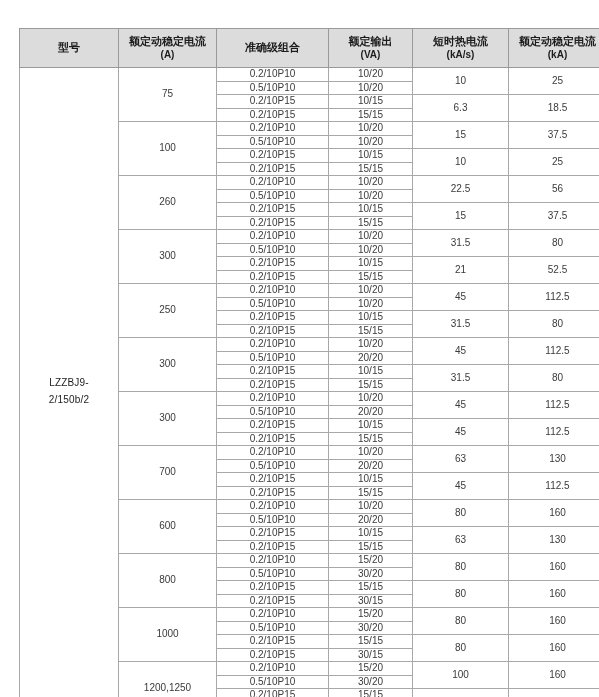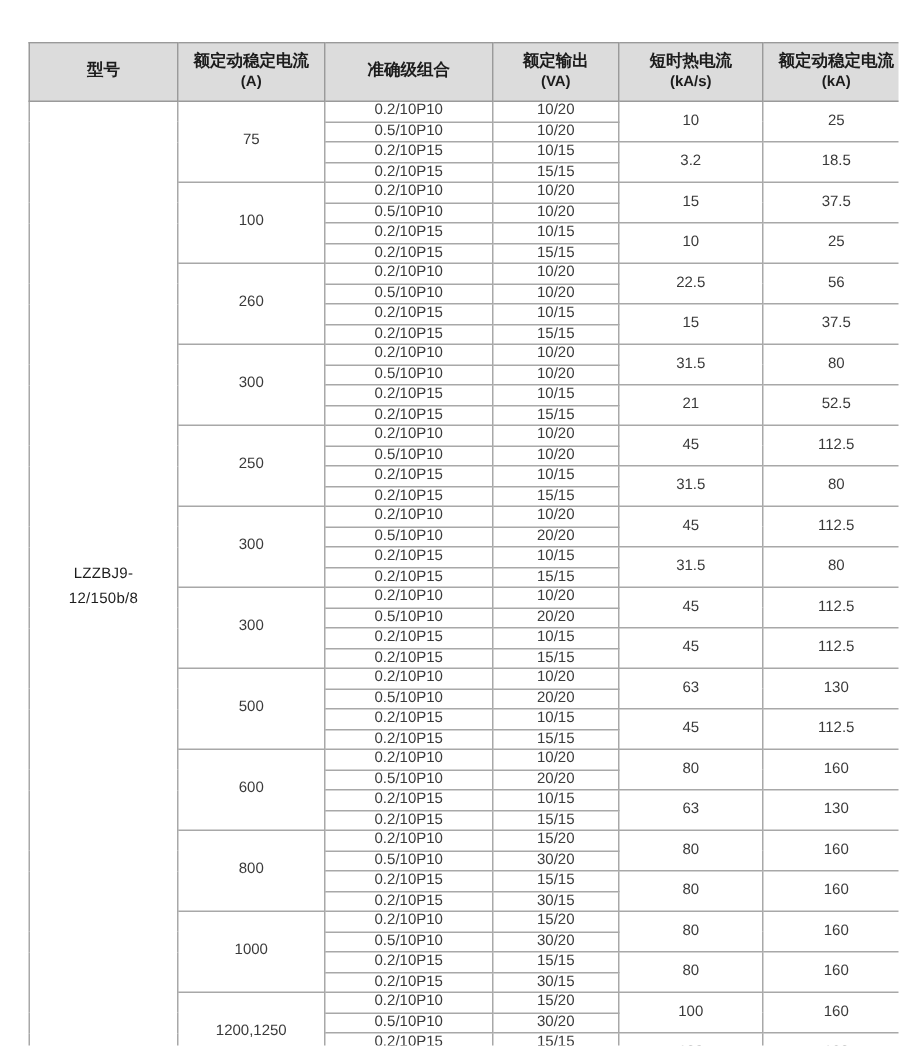--- a/index.html
+++ b/index.html
@@ -112,36 +112,36 @@
           <th><span>准确级组合</span></th>
           <th><span>额定输出</span><span class="hdr-line-2">(VA)</span></th>
           <th><span>短时热电流</span><span class="hdr-line-2">(kA/s)</span></th>
           <th><span>额定动稳定电流</span><span class="hdr-line-2">(kA)</span></th>
         </tr>
     </thead>
     <tbody>
         <tr class="data-row">
           <td class="model" rowspan="48">
             <span class="model-line">LZZBJ9-</span>
-            <span class="model-line">12/150b/8</span>
+            <span class="model-line">2/150b/2</span>
           </td>
           <td class="primary" rowspan="4">75</td>
           <td class="class-cell plain">0.2/10P10</td>
           <td class="output-cell plain">10/20</td>
           <td class="thermal" rowspan="2">10</td>
           <td class="dynamic" rowspan="2">25</td>
         </tr>
         <tr class="data-row">
           <td class="class-cell shaded">0.5/10P10</td>
           <td class="output-cell shaded">10/20</td>
         </tr>
         <tr class="data-row">
           <td class="class-cell plain">0.2/10P15</td>
           <td class="output-cell plain">10/15</td>
-          <td class="thermal" rowspan="2">3.2</td>
+          <td class="thermal" rowspan="2">6.3</td>
           <td class="dynamic" rowspan="2">18.5</td>
         </tr>
         <tr class="data-row">
           <td class="class-cell shaded">0.2/10P15</td>
           <td class="output-cell shaded">15/15</td>
         </tr>
         <tr class="data-row">
           <td class="primary" rowspan="4">100</td>
           <td class="class-cell plain">0.2/10P10</td>
           <td class="output-cell plain">10/20</td>
@@ -261,21 +261,21 @@
           <td class="class-cell plain">0.2/10P15</td>
           <td class="output-cell plain">10/15</td>
           <td class="thermal" rowspan="2">45</td>
           <td class="dynamic" rowspan="2">112.5</td>
         </tr>
         <tr class="data-row">
           <td class="class-cell shaded">0.2/10P15</td>
           <td class="output-cell shaded">15/15</td>
         </tr>
         <tr class="data-row">
-          <td class="primary" rowspan="4">500</td>
+          <td class="primary" rowspan="4">700</td>
           <td class="class-cell plain">0.2/10P10</td>
           <td class="output-cell plain">10/20</td>
           <td class="thermal" rowspan="2">63</td>
           <td class="dynamic" rowspan="2">130</td>
         </tr>
         <tr class="data-row">
           <td class="class-cell shaded">0.5/10P10</td>
           <td class="output-cell shaded">20/20</td>
         </tr>
         <tr class="data-row">

